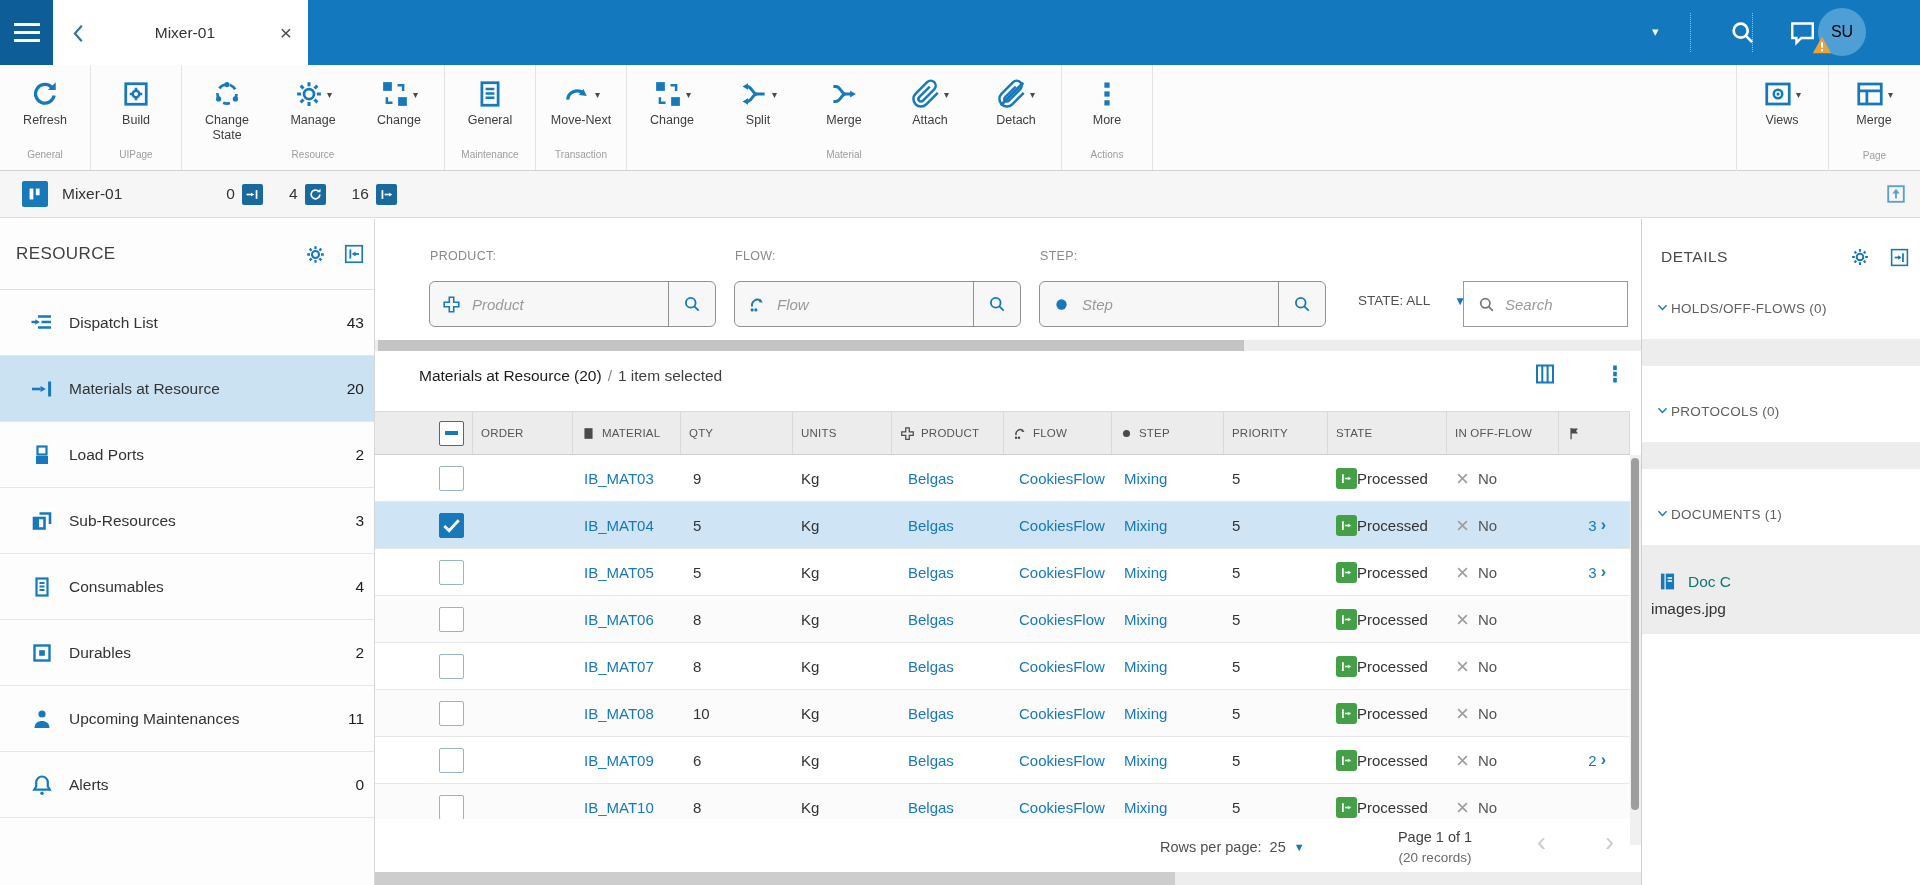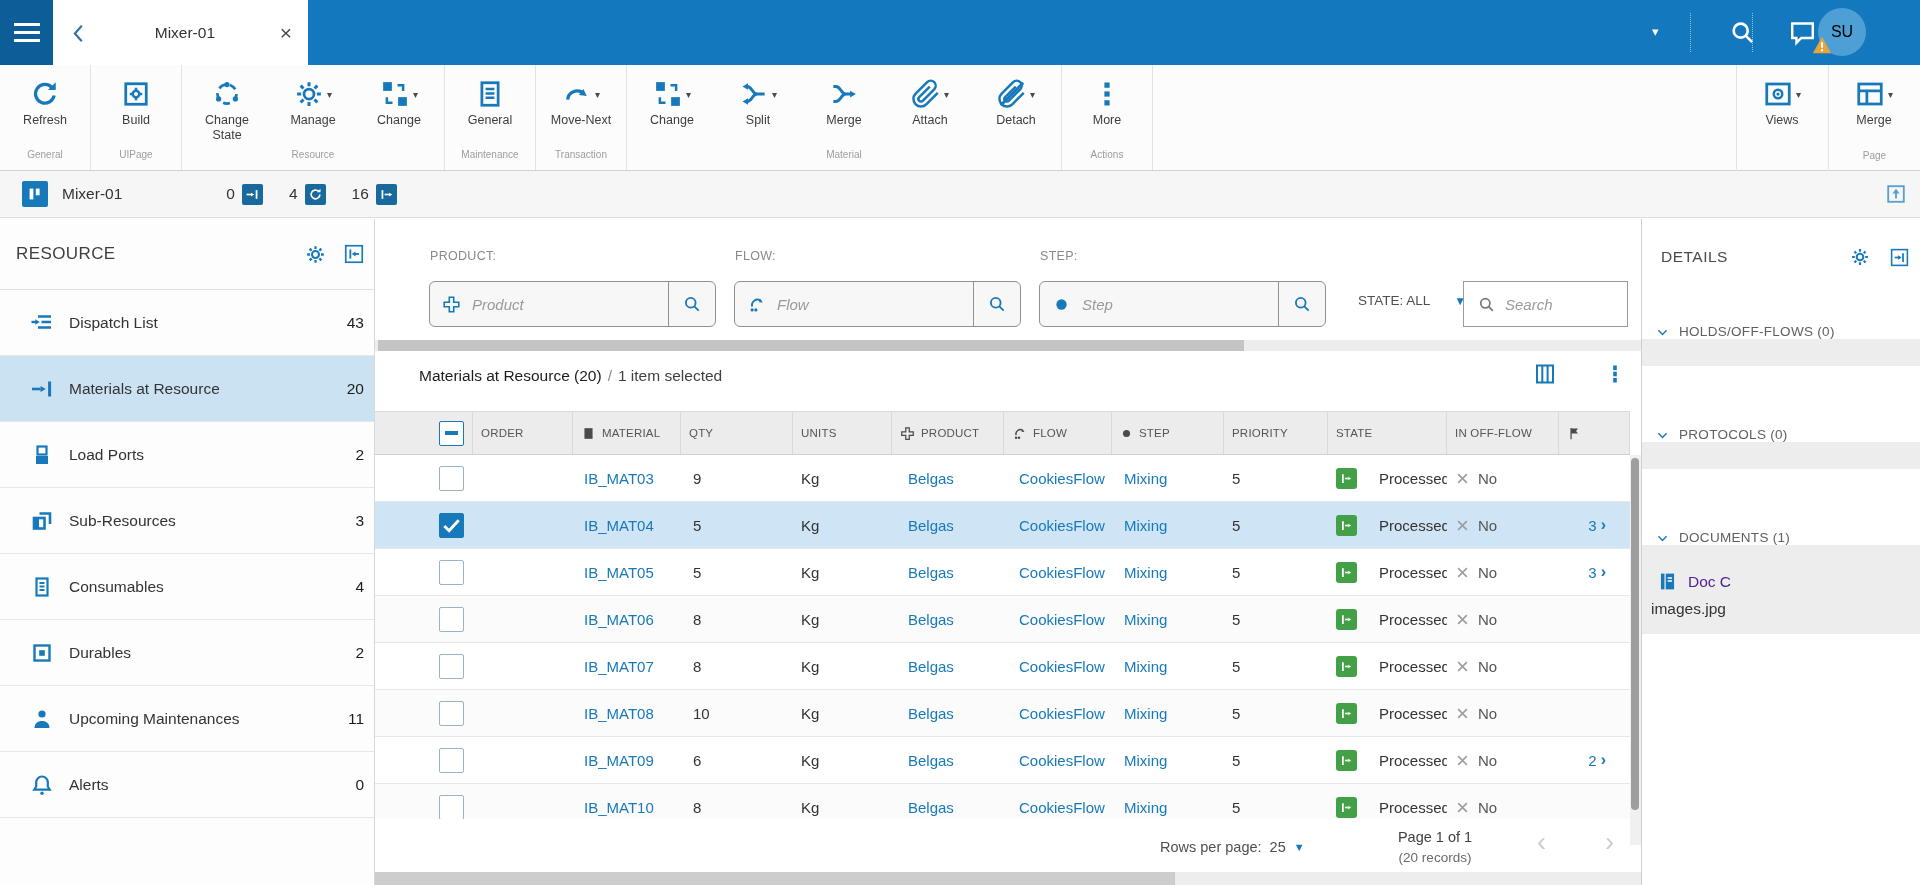--- a/index.html
+++ b/index.html
@@ -107,21 +107,21 @@
     border-bottom:1px solid #e8e8e8;background:#fff;cursor:pointer}
   .tr.alt{background:#fbfbfb}
   .tr.sel{background:#cfe4f4}
   .td{display:flex;align-items:center;padding-left:8px;font-size:15px;color:#333;
     overflow:hidden;white-space:nowrap}
   .td.mat{padding-left:11px}
   .td.qty{padding-left:12px}
   .td.prod{padding-left:16px}
   .td.flow{padding-left:15px;padding-right:22px}
   .td.step{padding-left:12px}
-  .td.state{gap:22px;padding-right:26px}
+  .td.state{gap:0;padding-right:26px}
   .td.off{gap:8px;color:#555}
   .td.docs{justify-content:flex-end;padding-right:24px;color:#1779ba}
   .td.docs .arr{font-weight:bold;margin-left:4px;font-size:16px}
   .lnk{color:#1779ba;cursor:pointer;text-decoration:none}
   .cb{width:25px;height:25px;margin-left:56px;background:#fff;border:1px solid #9ab4c4;
     border-radius:2px;display:flex;align-items:center;justify-content:center;cursor:pointer;flex:none}
   .cb-ind{border-color:#1779ba}
   .cb-ind i{display:block;width:13px;height:4px;background:#1779ba}
   .cb-on{background:#1779ba;border-color:#1779ba}
   .state-ic{width:21px;height:21px;background:#43a047;border-radius:3px;flex:none;
@@ -139,26 +139,26 @@
   .pg-prev{left:1162px}.pg-next{left:1230px}
   .hscroll2{position:absolute;left:0;top:653px;width:1266px;height:13px;background:#ededed}
   .hscroll2 i{position:absolute;left:0;top:0;width:800px;height:13px;background:#cdcdcd;display:block}
 
   
   .details{position:absolute;left:1641px;top:219px;width:279px;height:666px;background:#fff;
     border-left:1px solid #cfcfcf}
   .dt-header{height:76px;display:flex;align-items:center;padding:0 10px 0 19px}
   .dt-title{flex:1;font-size:15.5px;color:#4a4a4a;letter-spacing:.5px}
   .dt-gear{margin-right:19px;cursor:pointer}
-  .dt-sec-h{height:38px;display:flex;align-items:flex-end;padding-left:14px;gap:10px;cursor:pointer}
+  .dt-sec-h{height:38px;display:flex;align-items:flex-start;padding-left:14px;gap:2px;cursor:pointer}
   .dt-sec-h .lbl{font-size:13.5px;color:#5f5f5f;letter-spacing:.3px}
   .dt-band{height:27px;background:#ededed;margin-bottom:38px}
   .dt-docs{background:#ededed;padding:26px 0 16px 0}
   .doc-row{display:flex;align-items:center;gap:10px;padding-left:15px;cursor:pointer}
-  .doc-name{font-size:15.5px;color:#4c1d95}
+  .doc-name{font-size:15.5px;color:#0f766e}
   .doc-file{padding-left:9px;margin-top:8px;font-size:15.5px;color:#333}
 </style>
 </head>
 <body>
 
 <div class="topbar">
   <div class="menu-btn">
       <i></i>
       <i></i>
       <i></i>

